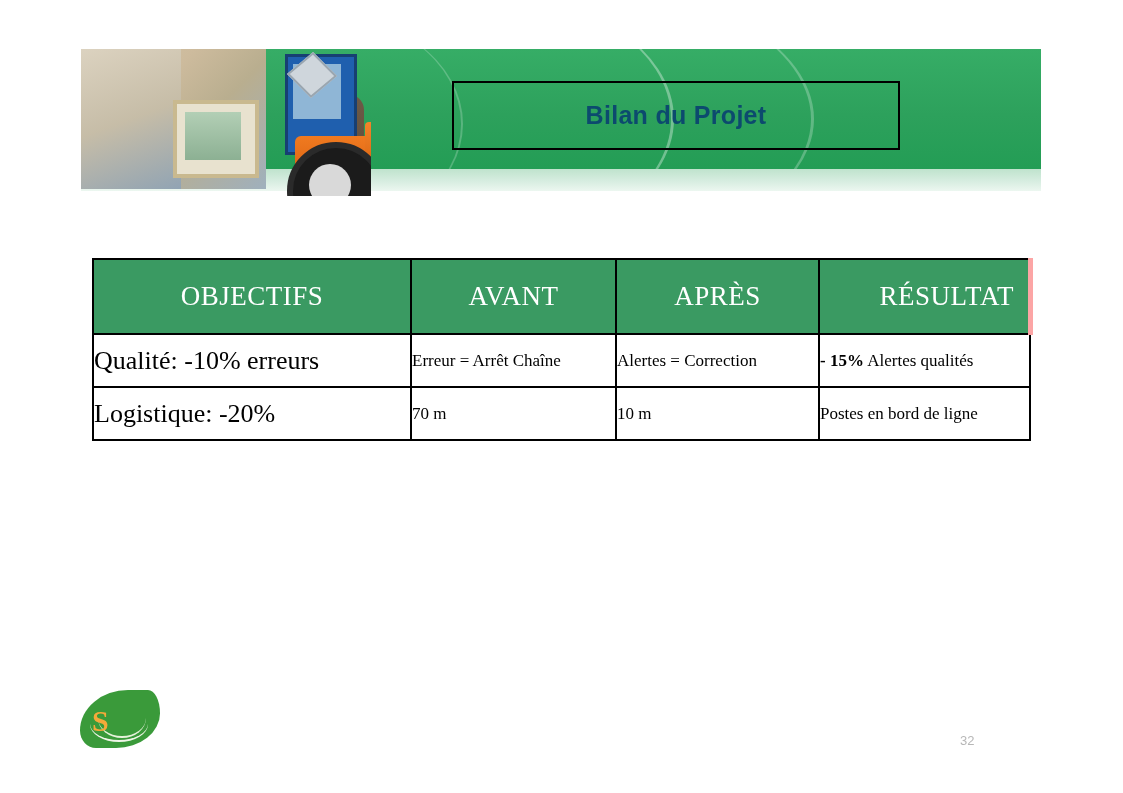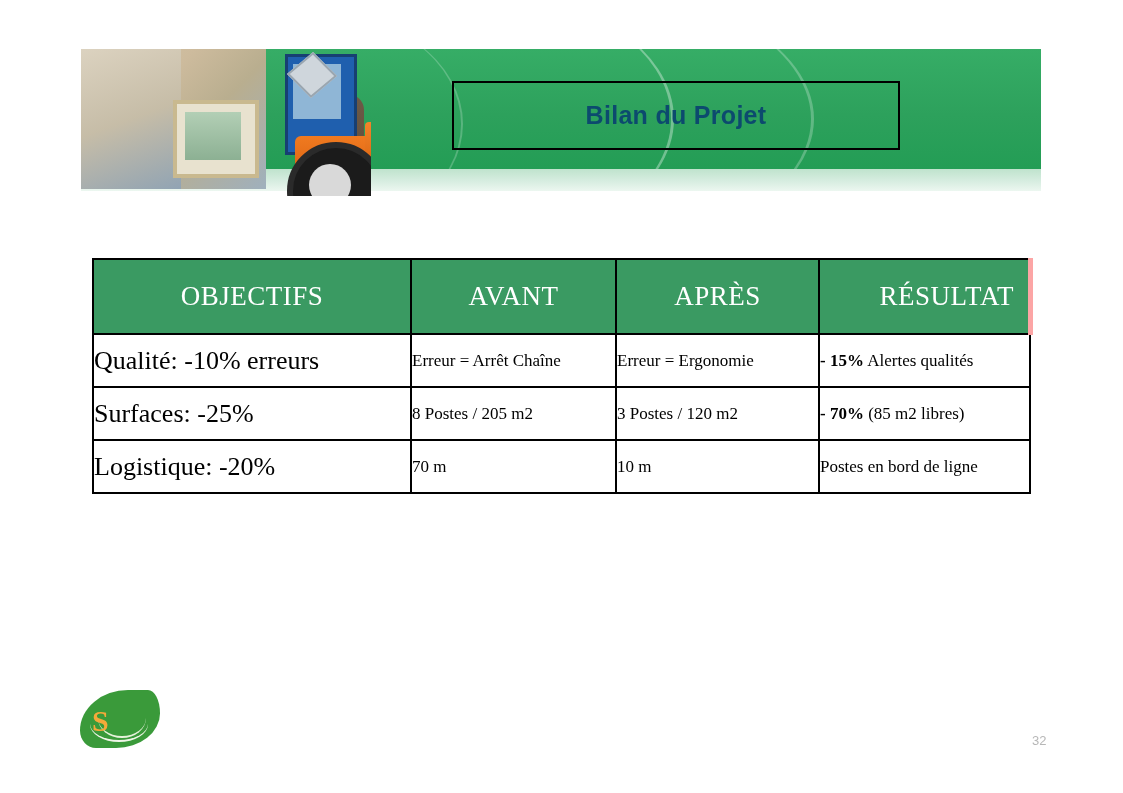--- a/index.html
+++ b/index.html
@@ -292,21 +292,21 @@
     position: absolute;
     left: 12px; top: 14px;
     font-family: "Liberation Serif", serif;
     font-size: 30px;
     color: #f4a93a;
     font-weight: bold;
   }
 
   .page-num {
     position: absolute;
-    left: 1032px;
+    left: 960px;
     top: 733px;
     font-family: "Liberation Sans", sans-serif;
     font-size: 13px;
     color: #b7b7b7;
   }
 </style>
 </head>
 <body>
 
 <div class="slide">
@@ -356,28 +356,22 @@
           <th>OBJECTIFS</th>
           <th>AVANT</th>
           <th>APRÈS</th>
           <th class="last-head">RÉSULTAT</th>
         </tr>
       </thead>
       <tbody>
         <tr>
           <td class="obj">Qualité: -10% erreurs</td>
           <td class="val">Erreur = Arrêt Chaîne</td>
-          <td class="val">Erreur = Ergonomie</td>
+          <td class="val">Alertes = Correction</td>
           <td class="val"><b>- 15%</b><span> Alertes qualités</span></td>
-        </tr>
-        <tr>
-          <td class="obj">Surfaces: -25%</td>
-          <td class="val">8 Postes / 205 m2</td>
-          <td class="val">3 Postes / 120 m2</td>
-          <td class="val"><b>- 70%</b><span> (85 m2 libres)</span></td>
         </tr>
         <tr>
           <td class="obj">Logistique: -20%</td>
           <td class="val">70 m</td>
           <td class="val">10 m</td>
           <td class="val"><b></b><span>Postes en bord de ligne</span></td>
         </tr>
       </tbody>
     </table>
   </div>

